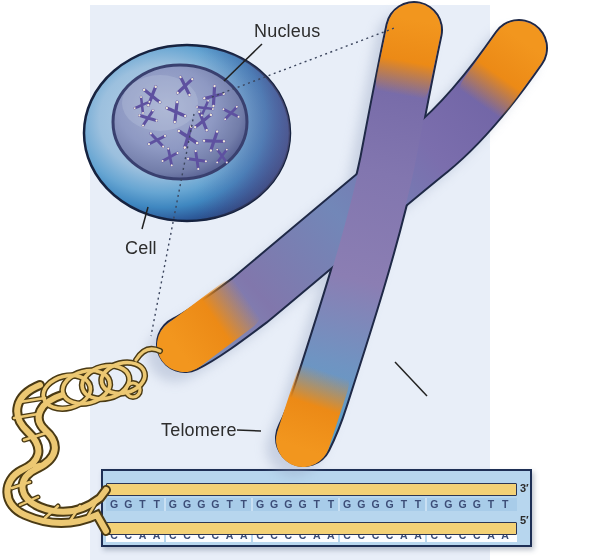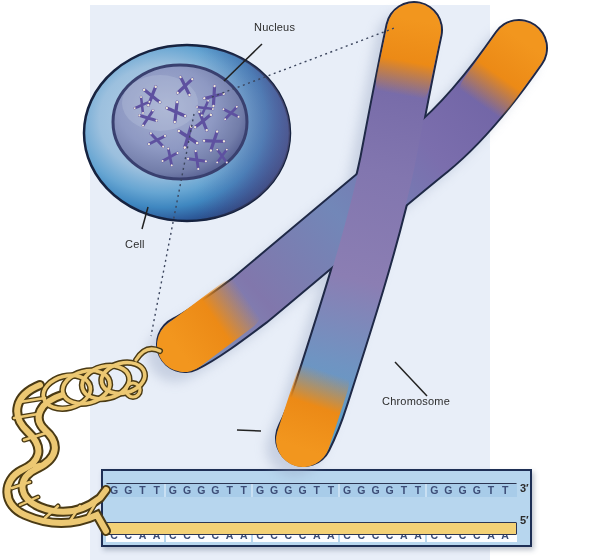--- a/index.html
+++ b/index.html
@@ -1,32 +1,32 @@
 <!DOCTYPE html>
 <html><head>
 <meta charset="utf-8">
 <style>
   html,body{margin:0;padding:0;background:#ffffff;}
   .stage{position:relative;width:600px;height:560px;background:#ffffff;overflow:hidden;
          font-family:"Liberation Sans",sans-serif;}
   .art-bg{position:absolute;left:90px;top:5px;width:400px;height:555px;background:#e8eef8;}
   .diagram-svg{position:absolute;left:0;top:0;width:600px;height:560px;}
-  .label{position:absolute;color:#2d2d2d;font-size:11px;letter-spacing:.2px;}
+  .label{position:absolute;color:#2d2d2d;font-size:18px;letter-spacing:.2px;}
 
   
   .seq-panel{position:absolute;left:101px;top:469px;width:431px;height:78px;
              background:#b7d6ee;border:2.5px solid #1e2f55;box-sizing:border-box;
              box-shadow:2px 3px 5px rgba(40,60,90,.30);}
   .backbone{position:absolute;left:3px;width:411px;background:#f3d176;
             border:1.5px solid #2c3552;box-sizing:border-box;border-radius:1px;}
   .backbone.top{top:12px;height:12.5px;}
   .backbone.bottom{top:50.5px;height:13px;}
   .seq-band{position:absolute;left:3px;width:411px;height:12.5px;white-space:nowrap;
             font-weight:bold;font-size:10.5px;color:#3c4d77;padding-left:1px;box-sizing:border-box;}
-  .band-top{top:13px;background:#a8cce9;text-decoration:underline;}
+  .band-top{top:27px;background:#a8cce9;text-decoration:underline;}
   .band-bottom{top:38px;background:#fcfdff;margin-top:20px;}
   .seq-group{display:inline-block;vertical-align:top;height:12.5px;}
   .band-top .seq-group:not(:last-child){border-right:2.4px solid #c9e0f3;}
   .band-bottom .seq-group:not(:last-child){border-right:2.4px solid #b7d6ee;}
   .seq-char{display:inline-block;width:14.2px;text-align:center;line-height:13px;}
   .prime{position:absolute;left:417px;font-size:11px;color:#2b2b2b;font-weight:bold;}
   .prime.p3{top:11px;} .prime.p5{top:42.5px;}
 </style>
 </head>
 <body>
@@ -218,14 +218,14 @@
     <g stroke="#222222" stroke-width="1.5" fill="none">
       <path d="M 262,44 L 224,81"></path>
       <path d="M 142,229 L 148,207"></path>
       <path d="M 395,362 L 427,396"></path>
       <path d="M 237,430 L 261,431"></path>
     </g>
   </svg>
 
   <div class="label" style="left:254px;top:21px;">Nucleus</div>
   <div class="label" style="left:125px;top:238px;">Cell</div>
-  <div class="label" style="left:382px;top:395px;">Chromosome</div>
+  <div class="label" style="left:161px;top:420px;">Telomere</div>
 </div>
 
 </body></html>

